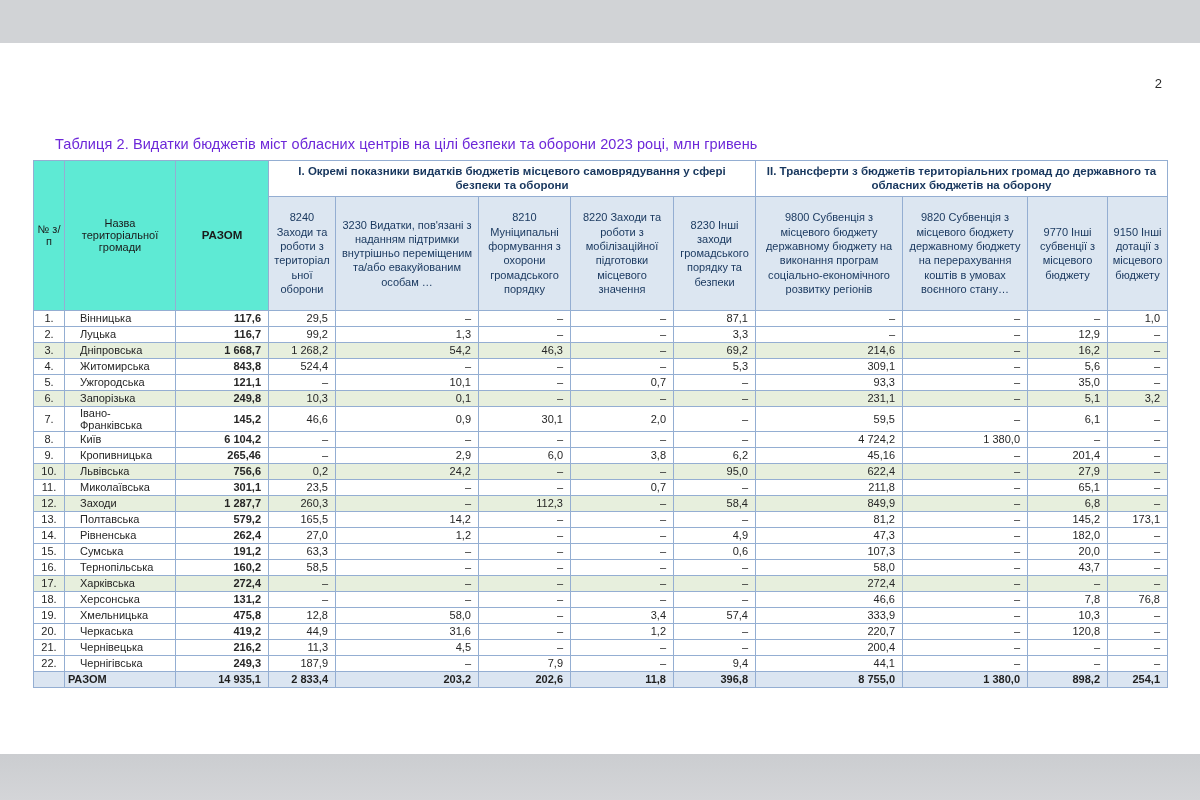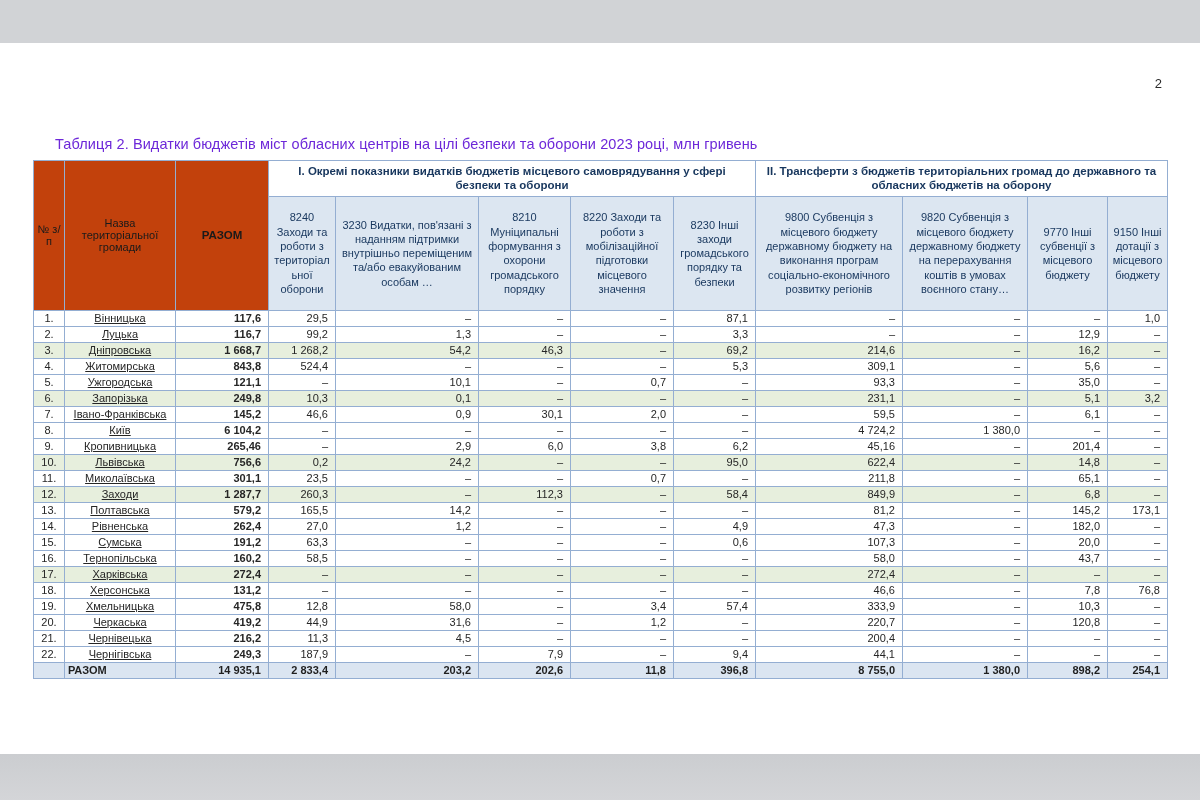--- a/index.html
+++ b/index.html
@@ -17,36 +17,36 @@
     position:absolute; left:33px; top:160px; width:1134px;
     border-collapse:collapse; table-layout:fixed;
     font-size:11px; color:#262626;
   }
   table.budget th, table.budget td {
     border:1px solid #94aed2; overflow:hidden;
   }
   table.budget { border:1px solid #7f9cc4; }
 
   th.corner {
-    background:#c2410c; color:#1a1a1a; font-weight:normal;
+    background:#5eead4; color:#1a1a1a; font-weight:normal;
     text-align:center; vertical-align:middle; padding:2px; font-size:11px;
   }
   th.corner.bold { font-weight:bold; font-size:11.5px; }
   th.group-th {
     background:#ffffff; color:#17365d; font-weight:bold; font-size:11.5px;
     text-align:center; vertical-align:middle; padding:3px 6px; height:20px; line-height:1.25;
   }
   th.sub-th {
     background:#dce6f1; color:#17365d; font-weight:normal; font-size:11px;
     text-align:center; vertical-align:middle; padding:2px 3px; height:114px;
     line-height:1.3; overflow-wrap:break-word; word-wrap:break-word;
   }
   td { height:16px; padding:0; line-height:1.1; vertical-align:middle; }
   td.c-num  { text-align:center; padding:0 2px; }
-  td.c-name { text-align:center; padding:0 3px;text-decoration:underline; }
+  td.c-name { text-align:left; padding:0 15px; }
   td.num    { text-align:right; padding:0 7px 0 2px; }
   td.razom  { font-weight:bold; }
   tr.hl td  { background:#e7efdd; }
   tr[data-name="total-row"] td { background:#dbe5f1; font-weight:bold; color:#1f1f1f; }
   td.total-label { text-align:left; padding:0 3px; font-weight:bold; }
 </style>
 </head>
 <body>
 
 <div class="viewer-bar-top" data-name="viewer-top-bar"></div>
@@ -222,21 +222,21 @@
         <td class="c-num" data-name="row-number">10.</td>
         <td class="c-name" data-name="community-name">Львівська</td>
         <td class="num razom" data-name="row-total-cell">756,6</td>
         <td class="num" data-name="value-cell">0,2</td>
         <td class="num" data-name="value-cell">24,2</td>
         <td class="num" data-name="value-cell">–</td>
         <td class="num" data-name="value-cell">–</td>
         <td class="num" data-name="value-cell">95,0</td>
         <td class="num" data-name="value-cell">622,4</td>
         <td class="num" data-name="value-cell">–</td>
-        <td class="num" data-name="value-cell">14,8</td>
+        <td class="num" data-name="value-cell">27,9</td>
         <td class="num" data-name="value-cell">–</td>
       </tr>
       <tr data-name="table-row">
         <td class="c-num" data-name="row-number">11.</td>
         <td class="c-name" data-name="community-name">Миколаївська</td>
         <td class="num razom" data-name="row-total-cell">301,1</td>
         <td class="num" data-name="value-cell">23,5</td>
         <td class="num" data-name="value-cell">–</td>
         <td class="num" data-name="value-cell">–</td>
         <td class="num" data-name="value-cell">0,7</td>

